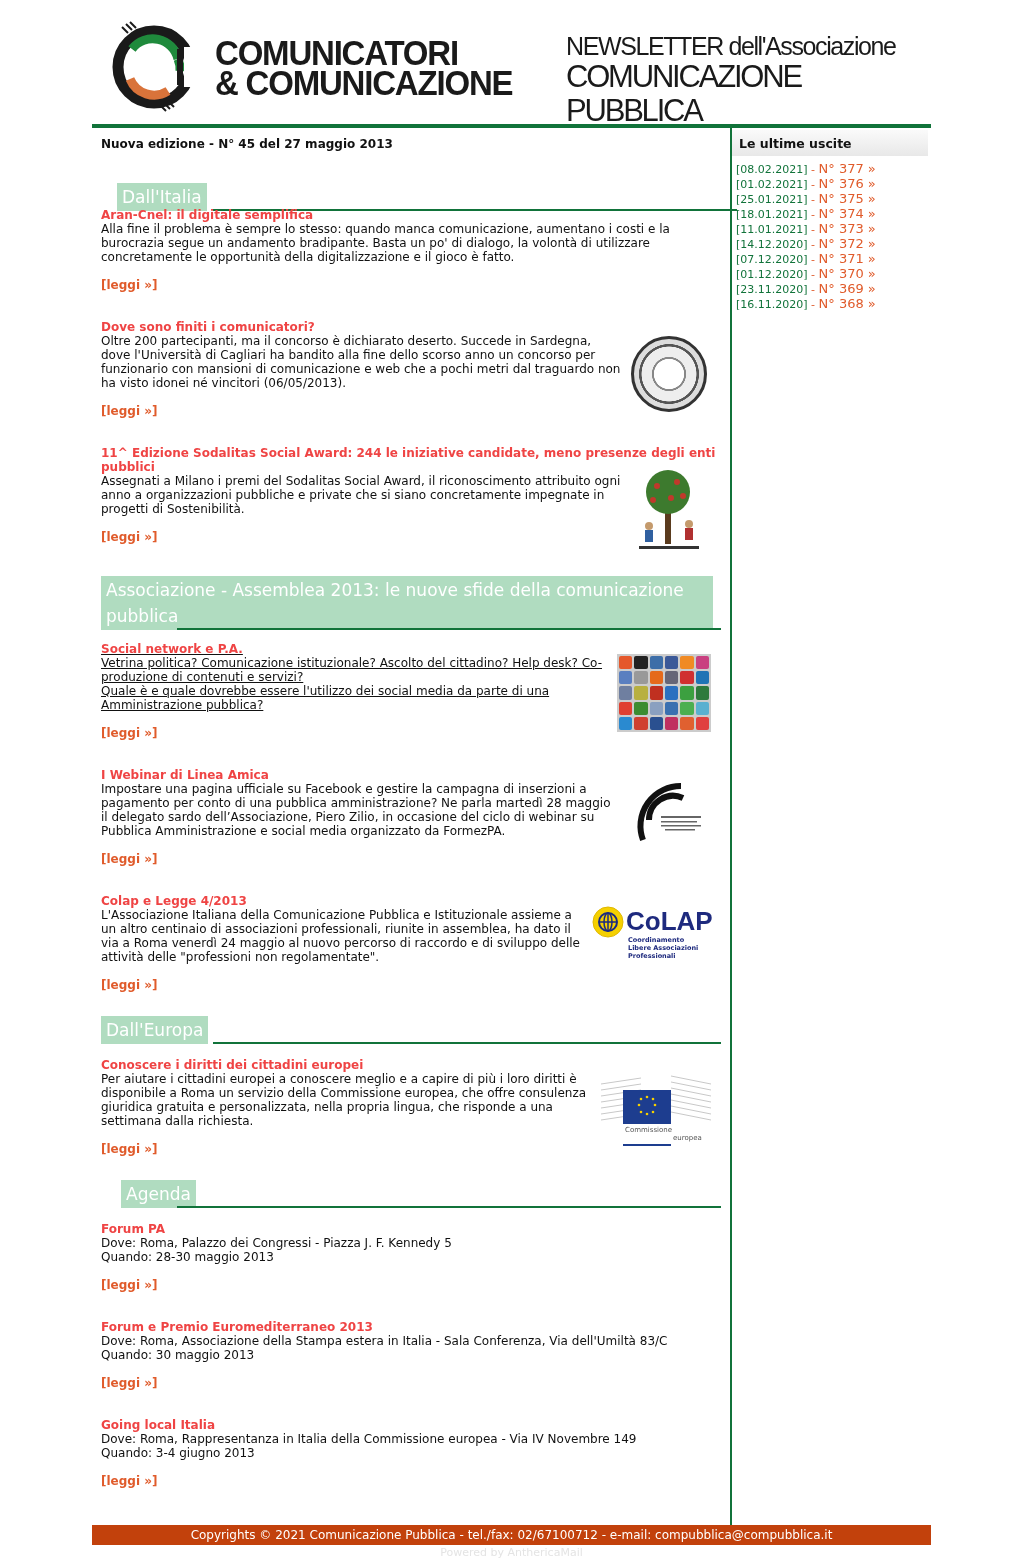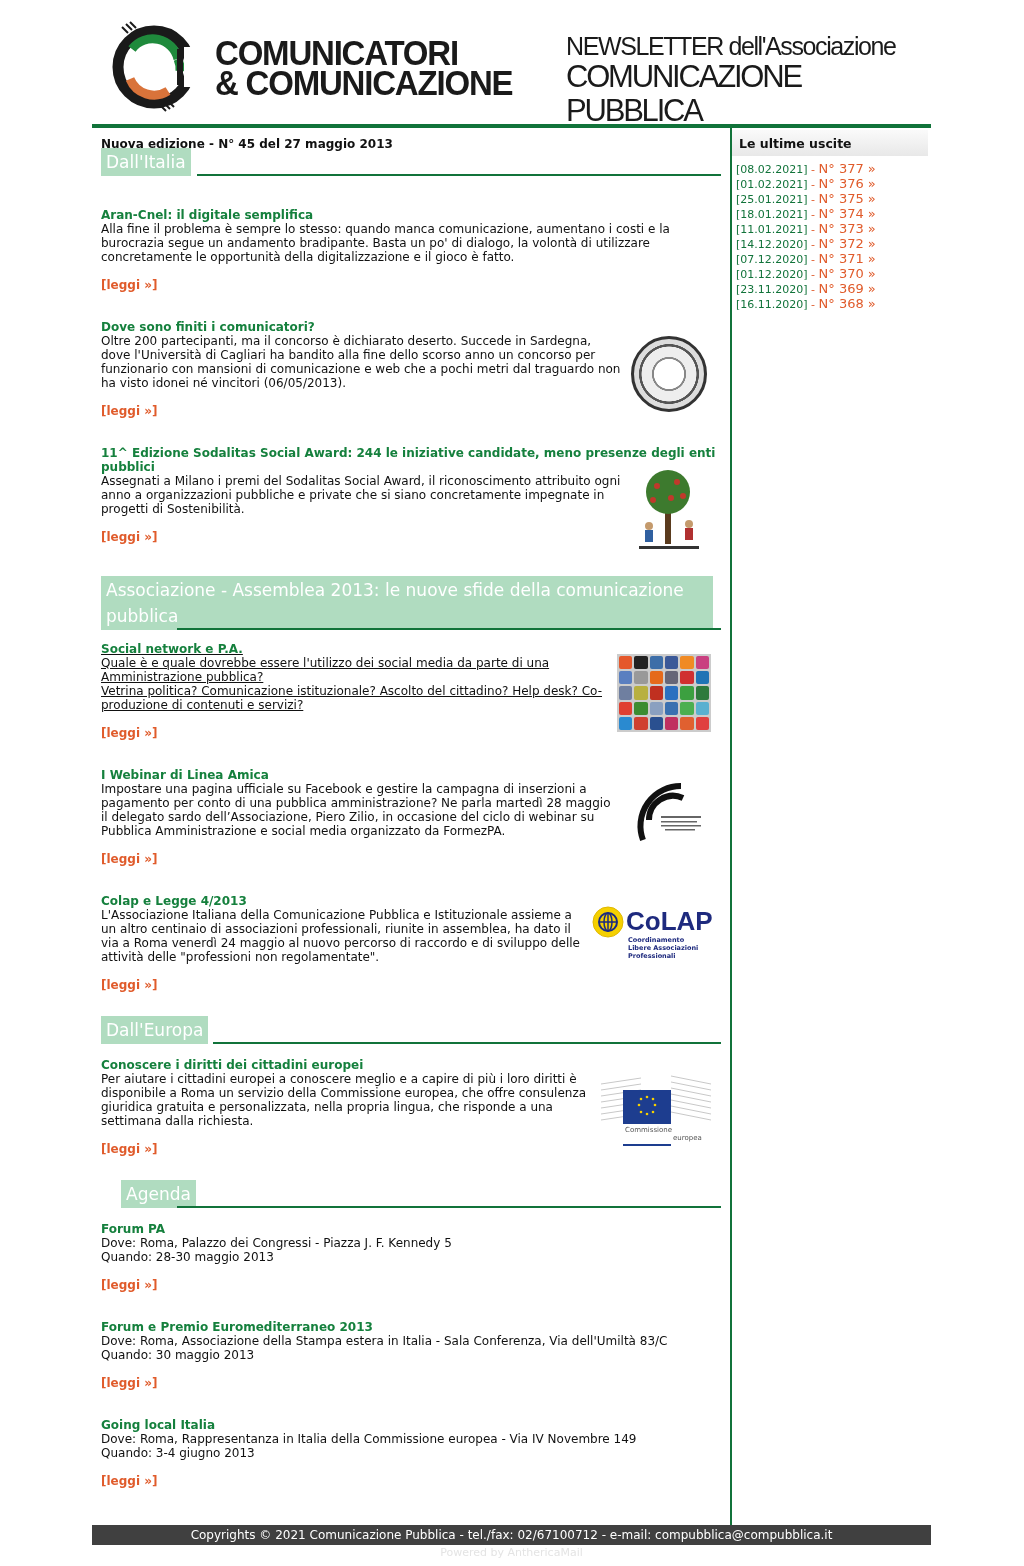--- a/index.html
+++ b/index.html
@@ -20,35 +20,35 @@
   .main { position: absolute; left: 0; top: 128px; width: 638px; }
   .side { position: absolute; left: 638px; top: 128px; width: 201px; height: 1397px; border-left: 2px solid #11733a; }
 
   .edition { position: absolute; left: 9px; top: 9px; font-weight: bold; font-size: 12px; color: #111; }
 
   .section-head { position: absolute; left: 9px; width: 620px; }
   .section-head .box { display: inline-block; background: #b0dcc0; color: #ffffff; font-size: 17px; line-height: 26px; padding: 1px 5px 1px 5px; }
   .section-head .line { position: absolute; bottom: 0; height: 2px; background: #11733a; right: 0; }
 
   .article { position: absolute; left: 9px; width: 620px; }
-  .article .title { color: #15803d; font-weight: bold; font-size: 12px; line-height: 14px; }
+  .article .title { color: #ef4444; font-weight: bold; font-size: 12px; line-height: 14px; }
   .article .body { font-size: 12px; line-height: 14px; color: #111; margin-top: 0; }
   .article .more { display: inline-block; color: #e05b2b; font-weight: bold; margin-top: 14px; font-size: 12px; line-height: 14px; }
   .article .thumb { position: absolute; }
 
   
   .side-title { margin: 2px 0 0 0; height: 26px; padding: 6px 0 0 7px; font-weight: bold; font-size: 12.5px; background: linear-gradient(#fafafa, #e8e8e8); width: 196px; }
   .issues { list-style: none; margin: 6px 0 0 4px; }
   .issues li { font-size: 11px; line-height: 14px; white-space: nowrap; }
   .issues .date { color: #11733a; }
   .issues .sep { color: #e05b2b; }
   .issues .num { color: #e05b2b; font-size: 13px; }
 
   
-  .footer { position: absolute; left: 92px; top: 1525px; width: 839px; height: 20px; background: #404040; color: #ffffff; text-align: center; font-size: 12px; line-height: 20px; }
+  .footer { position: absolute; left: 92px; top: 1525px; width: 839px; height: 20px; background: #c2410c; color: #ffffff; text-align: center; font-size: 12px; line-height: 20px; }
   .powered { position: absolute; left: 92px; top: 1546px; width: 839px; text-align: center; font-size: 11px; color: #e4e4e4; }
 
   
   .seal { width: 76px; height: 76px; border-radius: 50%; border: 3px solid #333; background: radial-gradient(circle, #fff 0 30%, #888 31% 34%, #eee 35% 55%, #555 56% 60%, #ddd 61%); }
   .tree { width: 70px; height: 84px; }
   .social-grid { width: 94px; height: 78px; display: grid; grid-template-columns: repeat(6, 1fr); gap: 2px; padding: 2px; background: #ccc; }
   .social-grid span { display: block; border-radius: 2px; }
   .eu { width: 110px; height: 78px; }
 </style>
 </head>
@@ -80,21 +80,21 @@
     <div class="nl-title">
       <div class="nl-line1">NEWSLETTER dell'Associazione</div>
       <div class="nl-line2">COMUNICAZIONE PUBBLICA</div>
     </div>
   </div>
   <div class="topbar"></div>
 
   <div class="main">
     <div class="edition">Nuova edizione - N° 45 del 27 maggio 2013</div>
 
-    <div class="section-head" style="top:20px;">
+    <div class="section-head" style="top:55px;margin-left:16px;">
       <span class="box">Dall'Italia</span>
       <div class="line" style="left:96px;"></div>
     </div>
 
     <div class="article" style="top:80px;">
       <div class="title">Aran-Cnel: il digitale semplifica</div>
       <div class="body" style="width:600px;">Alla fine il problema è sempre lo stesso: quando manca comunicazione, aumentano i costi e la burocrazia segue un andamento bradipante. Basta un po' di dialogo, la volontà di utilizzare concretamente le opportunità della digitalizzazione e il gioco è fatto.</div>
       <a class="more">[leggi »]</a>
     </div>
 
@@ -125,22 +125,22 @@
       </svg>
     </div>
 
     <div class="section-head" style="top:448px;">
       <span class="box" style="width:612px;">Associazione - Assemblea 2013: le nuove sfide della comunicazione pubblica</span>
       <div class="line" style="left:76px;"></div>
     </div>
 
     <div class="article" style="top:514px;text-decoration:underline;">
       <div class="title">Social network e P.A.</div>
+      <div class="body" style="width:510px;">Vetrina politica? Comunicazione istituzionale? Ascolto del cittadino? Help desk? Co-produzione di contenuti e servizi?</div>
       <div class="body" style="width:510px;">Quale è e quale dovrebbe essere l'utilizzo dei social media da parte di una Amministrazione pubblica?</div>
-      <div class="body" style="width:510px;">Vetrina politica? Comunicazione istituzionale? Ascolto del cittadino? Help desk? Co-produzione di contenuti e servizi?</div>
       <a class="more">[leggi »]</a>
       <div class="thumb social-grid" style="left:516px; top:12px;">
         <span style="background:#e5582b"></span>
           <span style="background:#222"></span>
           <span style="background:#3d6ea8"></span>
           <span style="background:#3b5998"></span>
           <span style="background:#f08a24"></span>
           <span style="background:#c94080"></span>
         <span style="background:#5a7fc0"></span>
           <span style="background:#999"></span>

